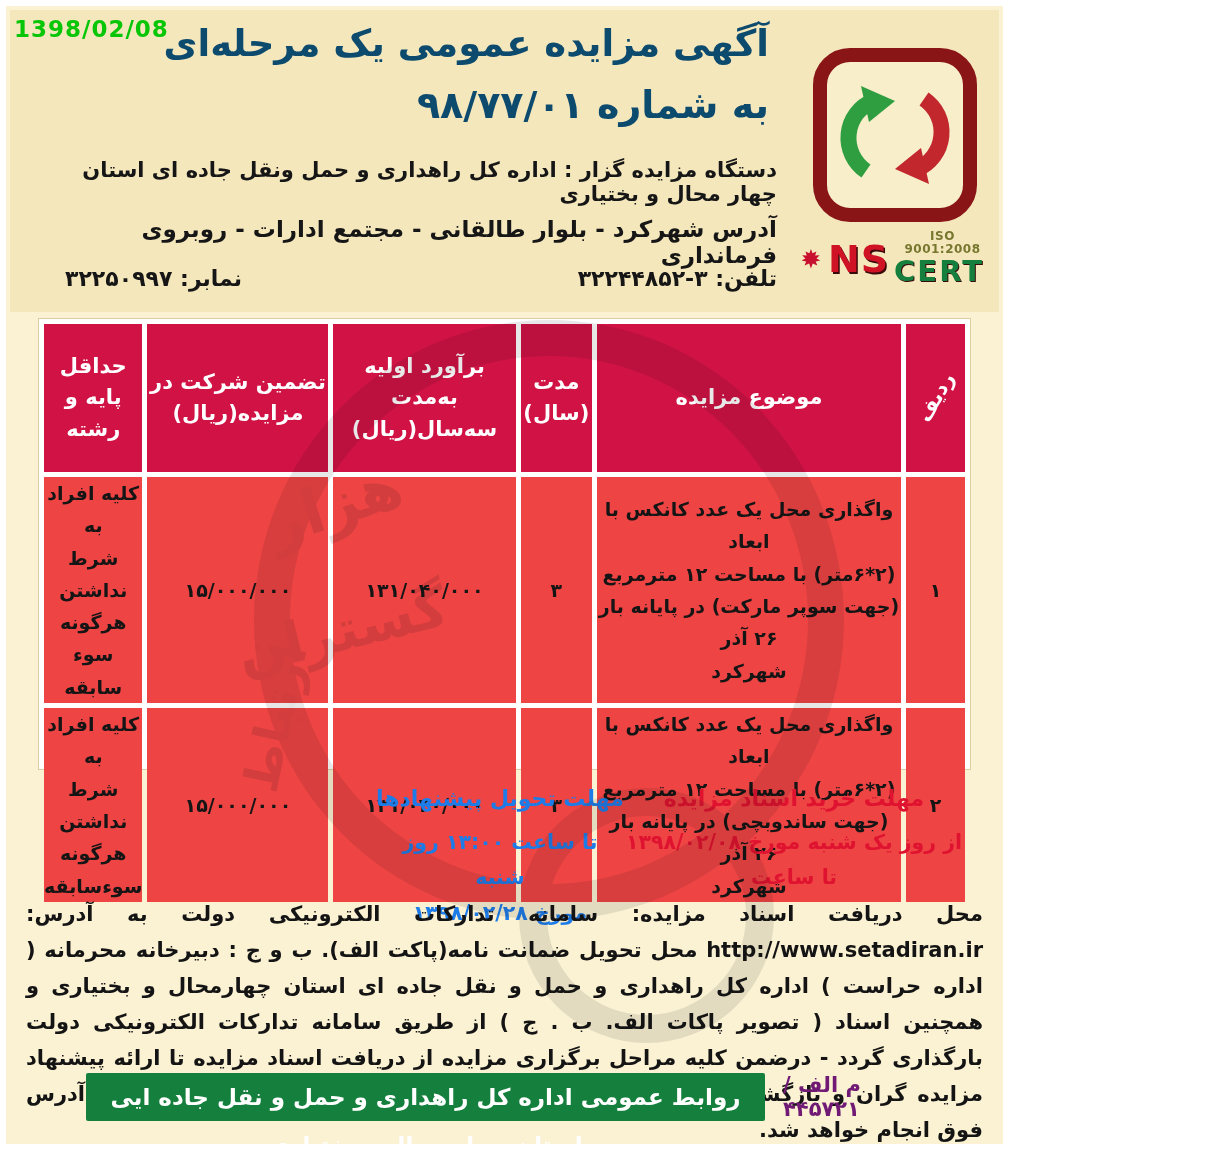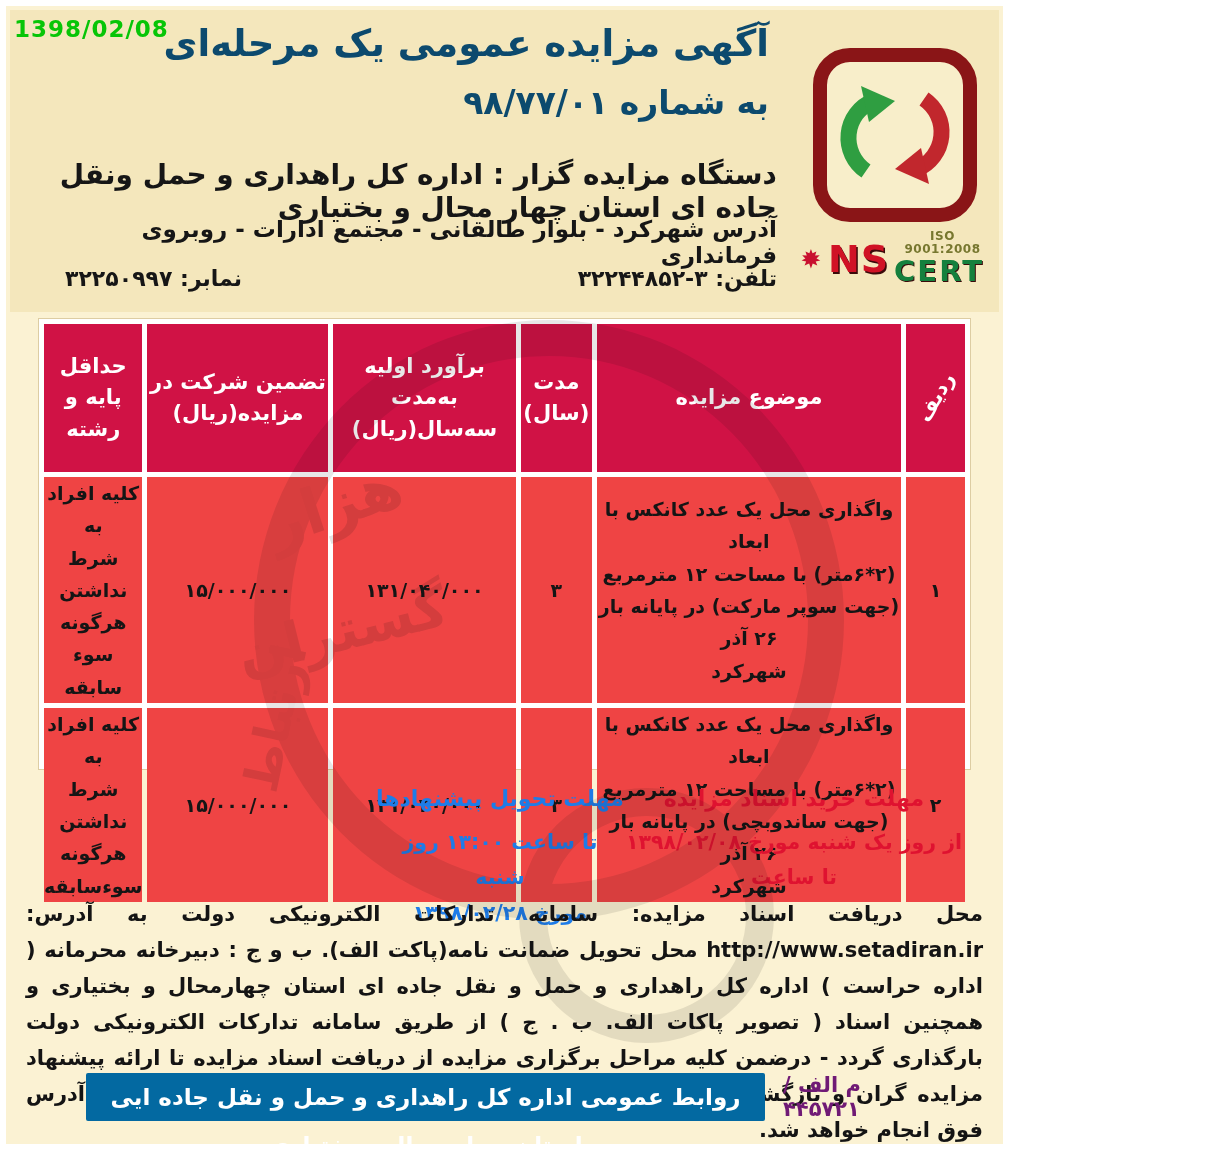--- a/index.html
+++ b/index.html
@@ -5,22 +5,22 @@
   * { margin:0; padding:0; box-sizing:border-box; }
   html,body { width:1221px; height:1150px; }
   body { background:#ffffff; font-family:"DejaVu Sans", sans-serif; font-weight:bold; }
   .page { position:relative; width:1009px; height:1150px; background:#ffffff; direction:rtl; overflow:hidden; }
   .sheet { position:absolute; inset:6px; background:#fbf2d3; }
   .header-block { position:absolute; top:10px; left:10px; right:10px; height:302px; background:#f4e7bc; }
   .date-stamp { position:absolute; top:16px; left:14px; direction:ltr; color:#07c507; font-size:23px; letter-spacing:1px; z-index:40; }
 
   .titles { position:absolute; top:22px; left:144px; right:240px; text-align:right; color:#0c4a6e; z-index:6; }
   .title-line1 { font-size:37px; }
-  .title-line2 { font-size:33px; margin-top:18px; }
-  .org-line  { position:absolute; top:158px; left:30px; right:232px; text-align:right; font-size:28px; color:#161616; z-index:6; }
+  .title-line2 { font-size:38px; margin-top:18px; }
+  .org-line  { position:absolute; top:158px; left:30px; right:232px; text-align:right; font-size:21px; color:#161616; z-index:6; }
   .addr-line { position:absolute; top:216px; left:30px; right:232px; text-align:right; font-size:23px; color:#161616; z-index:6; }
   .contact-row { position:absolute; top:266px; right:232px; width:712px; display:flex; justify-content:space-between; font-size:22px; color:#161616; z-index:6; }
 
   .logo { position:absolute; top:46px; right:18px; width:192px; direction:ltr; text-align:center; z-index:5; }
   .logo-bottom { display:flex; align-items:center; justify-content:center; gap:5px; margin-top:2px; }
   .brand-ns { font-size:38px; color:#d01225; text-shadow:1.5px 1.5px 0 #3a0a0a; letter-spacing:1px; line-height:1;text-align:right; }
   .brand-col { display:flex; flex-direction:column; align-items:flex-start; line-height:1.1; }
   .iso-text { font-size:12px; color:#77772f; letter-spacing:0.5px; }
   .brand-cert { font-size:29px; color:#15803d; text-shadow:1px 1px 0 #3a0a0a; letter-spacing:2px; }
 
@@ -40,21 +40,21 @@
   .dl-title { font-size:22px; margin-bottom:6px; }
   .dl-line { font-size:20.5px; }
   .red-text { color:#df1230; }
   .blue-text { color:#1e7ce8; }
 
   .body-par { position:absolute; top:896px; left:26px; right:26px; direction:rtl; text-align:justify; font-size:21px; line-height:36px; color:#141414; z-index:6; }
   .url { direction:ltr; unicode-bidi:embed; }
 
   .footer-row { position:absolute; top:1072px; left:86px; right:66px; height:50px; display:flex; direction:rtl; align-items:center; gap:18px; z-index:6; }
   .reg-number { width:160px; flex:none; text-align:left; font-size:21px; color:#701a75; }
-  .banner { flex:1; background:#0369a1; color:#ffffff; text-align:center; font-size:23px; height:48px; line-height:48px; border-radius:2px; }
+  .banner { flex:1; background:#15803d; color:#ffffff; text-align:center; font-size:23px; height:48px; line-height:48px; border-radius:2px; }
 
   .watermark { position:absolute; inset:0; pointer-events:none; z-index:30; opacity:0.14; mix-blend-mode:multiply; color:#333; }
   .wm-circle1 { position:absolute; top:320px; right:165px; width:590px; height:600px; border:36px solid #555; border-radius:50%; }
   .wm-circle2 { position:absolute; top:788px; right:235px; width:255px; height:255px; border:28px solid #555; border-radius:50%; }
   .wm-w1 { position:absolute; top:468px; left:265px; font-size:62px; transform:rotate(-18deg); }
   .wm-w2 { position:absolute; top:598px; left:235px; font-size:56px; transform:rotate(-14deg); }
   .wm-w3 { position:absolute; top:690px; left:200px; font-size:48px; transform:rotate(-78deg); }
 </style>
 </head>
 <body>

